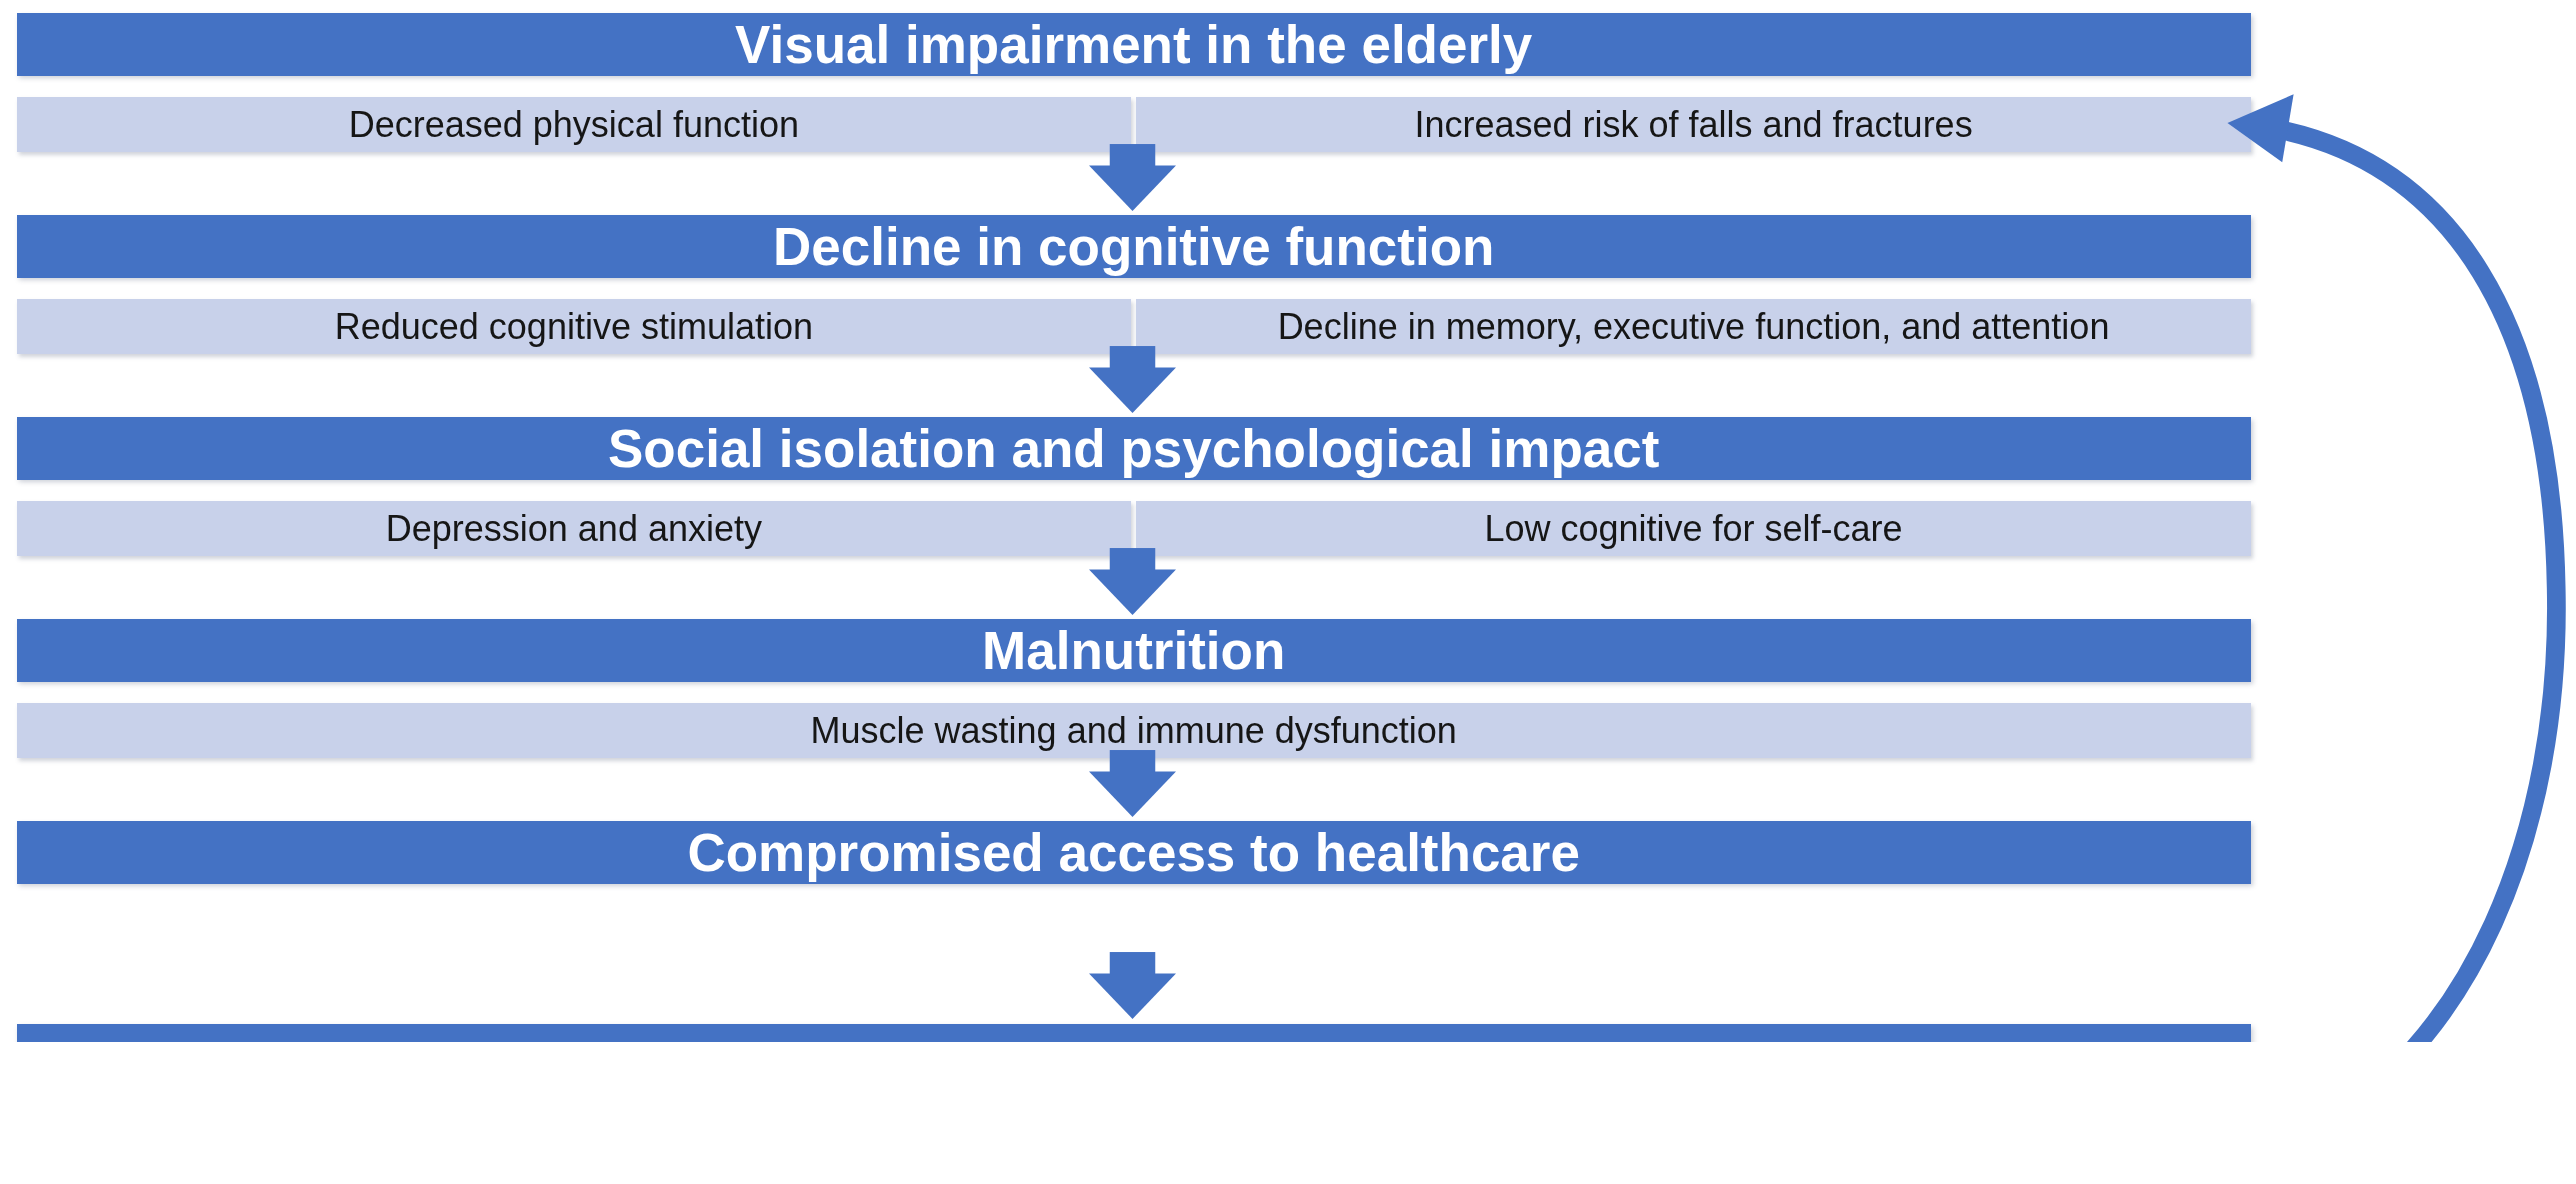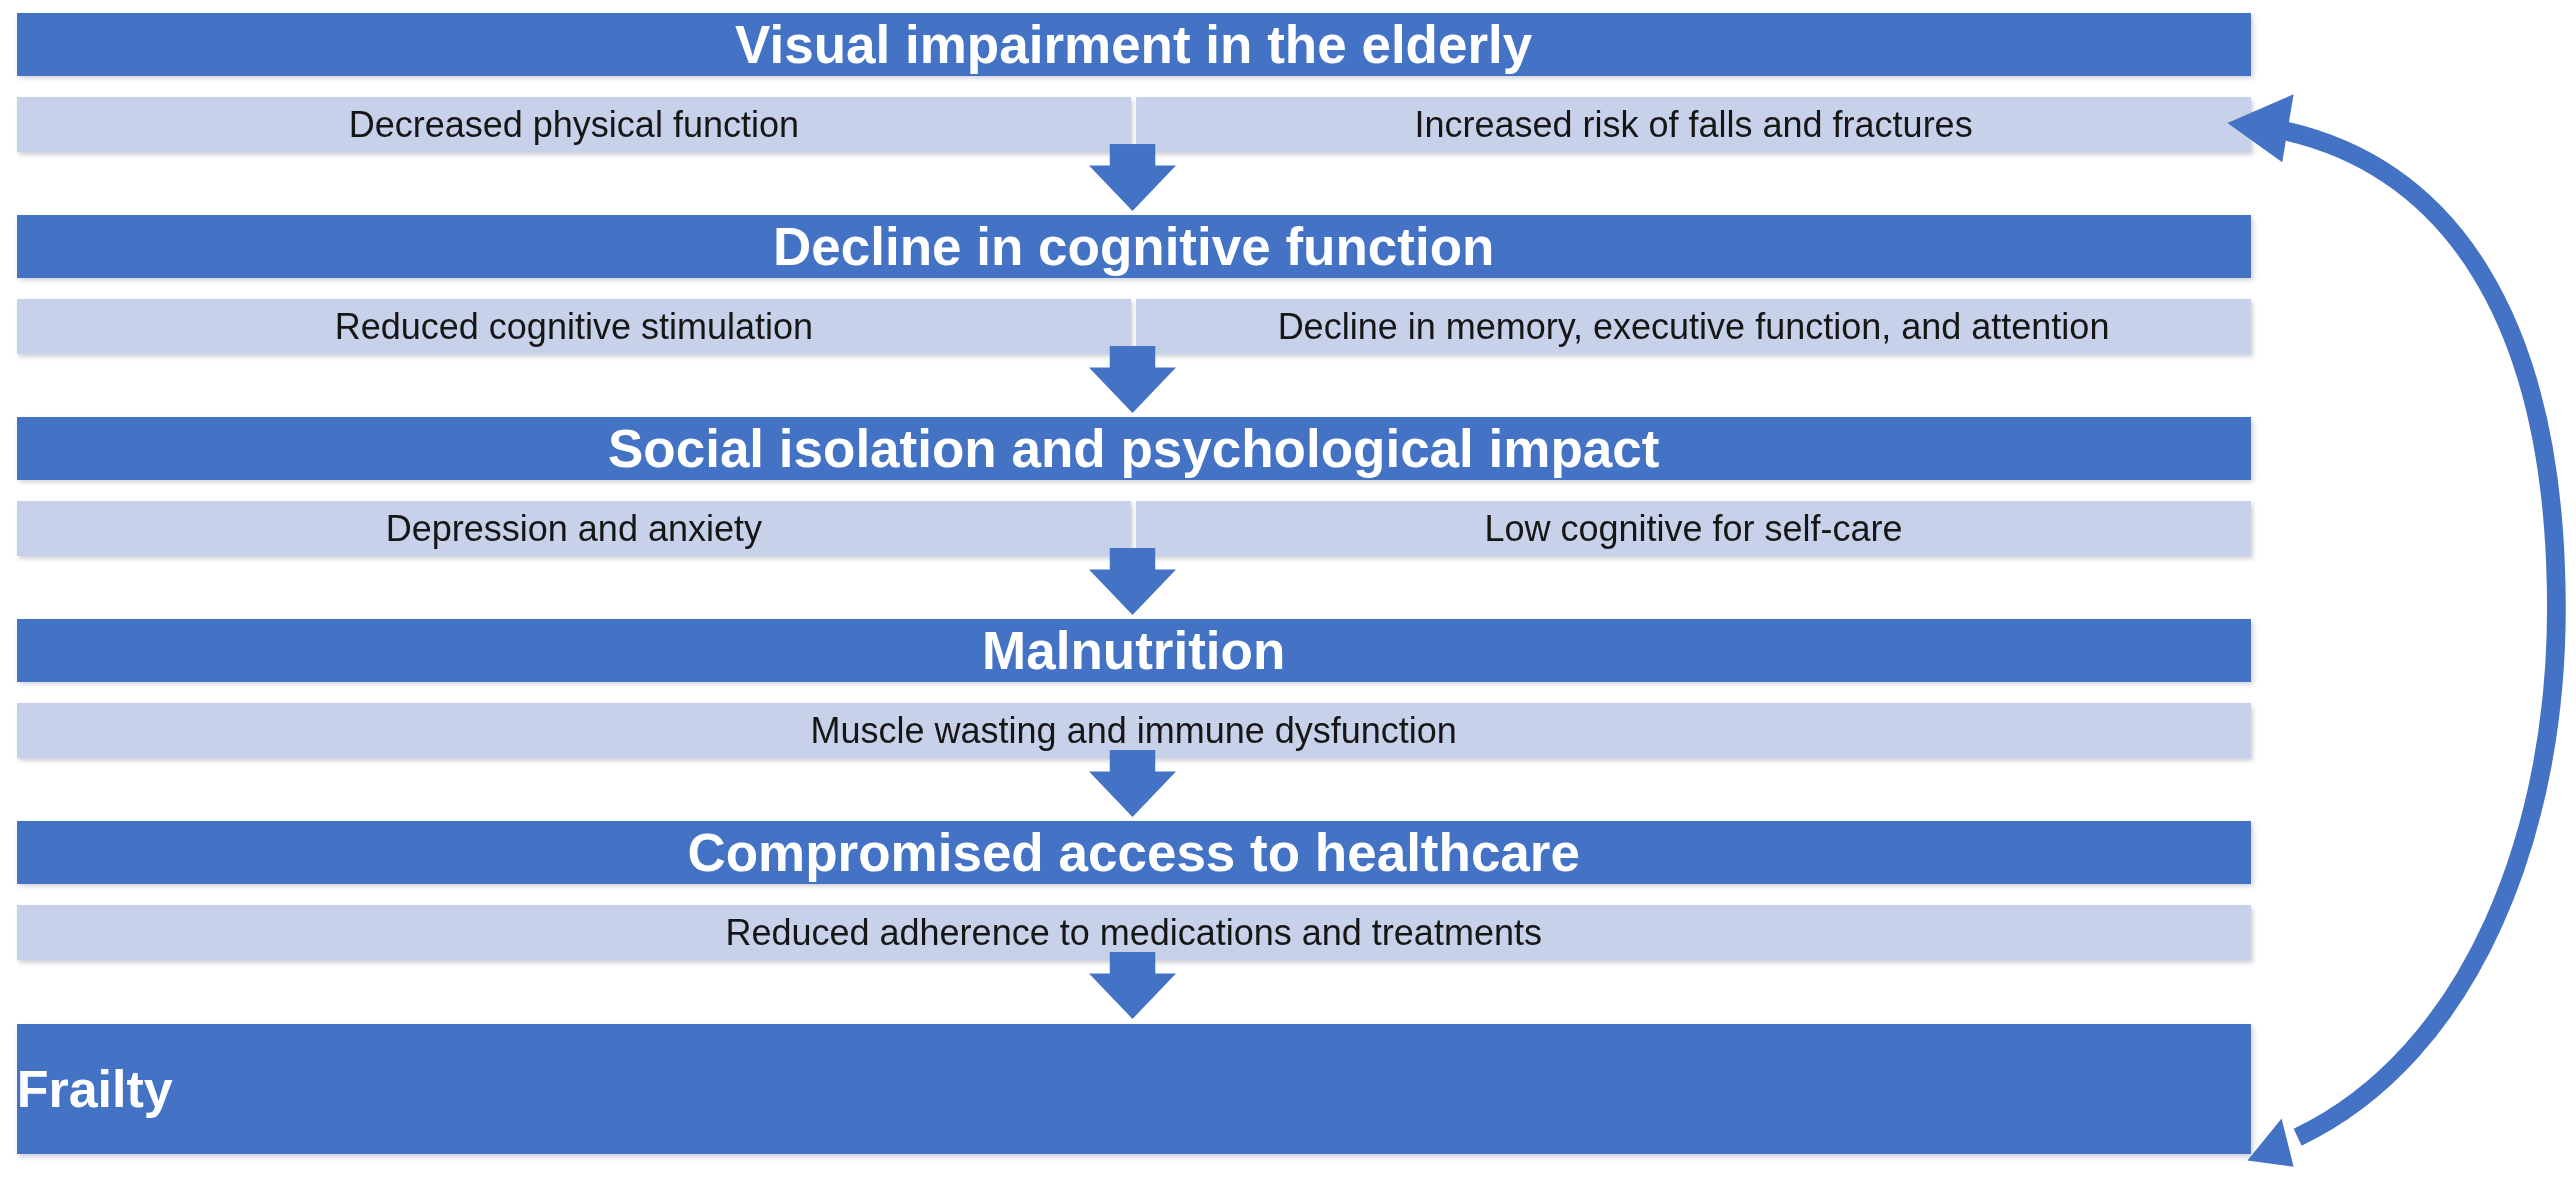--- a/index.html
+++ b/index.html
@@ -6,25 +6,24 @@
     --header-blue:#4472C4;
     --row-blue:#C8D1EA;
     --arrow-blue:#4472C4;
     --header-text:#FFFFFF;
     --row-text:#161616;
     --background:#FFFFFF;
   }
   html,body{margin:0;padding:0;background:var(--background);}
   .canvas{
     position:relative;
-    width:2576px;height:1184px;
+    width:2576px;height:1042px;
     background:var(--background);
     overflow:hidden;
     font-family:"Liberation Sans","DejaVu Sans",sans-serif;
-    border-radius:31px;
   }
   .block{position:absolute;left:16.7px;width:2234px;}
   .hdr{
     height:63px;
     background:var(--header-blue);
     color:var(--header-text);
     font-size:53px;font-weight:bold;
     display:flex;align-items:center;justify-content:center;
     box-shadow:2px 3.3px 4.7px rgba(90,100,125,0.30);
     white-space:nowrap;
@@ -137,23 +136,20 @@
   <svg class="down-arrow" style="top:750px" viewBox="0 0 130 100" aria-hidden="true">
     <rect x="31" y="0" width="68" height="34"></rect>
     <polygon points="0,32 130,32 65,100"></polygon>
   </svg>
 
   <section class="block" style="top:821px">
     <div class="hdr">
       <span>Compromised access to healthcare</span>
     </div>
     <div class="row">
-      <div class="cell">
-        <span>Reduced adherence to medications and treatments</span>
-      </div>
     </div>
   </section>
 
   <svg class="down-arrow" style="top:952px" viewBox="0 0 130 100" aria-hidden="true">
     <rect x="31" y="0" width="68" height="34"></rect>
     <polygon points="0,32 130,32 65,100"></polygon>
   </svg>
 
   <section class="outcome">
     <span>Frailty</span>

